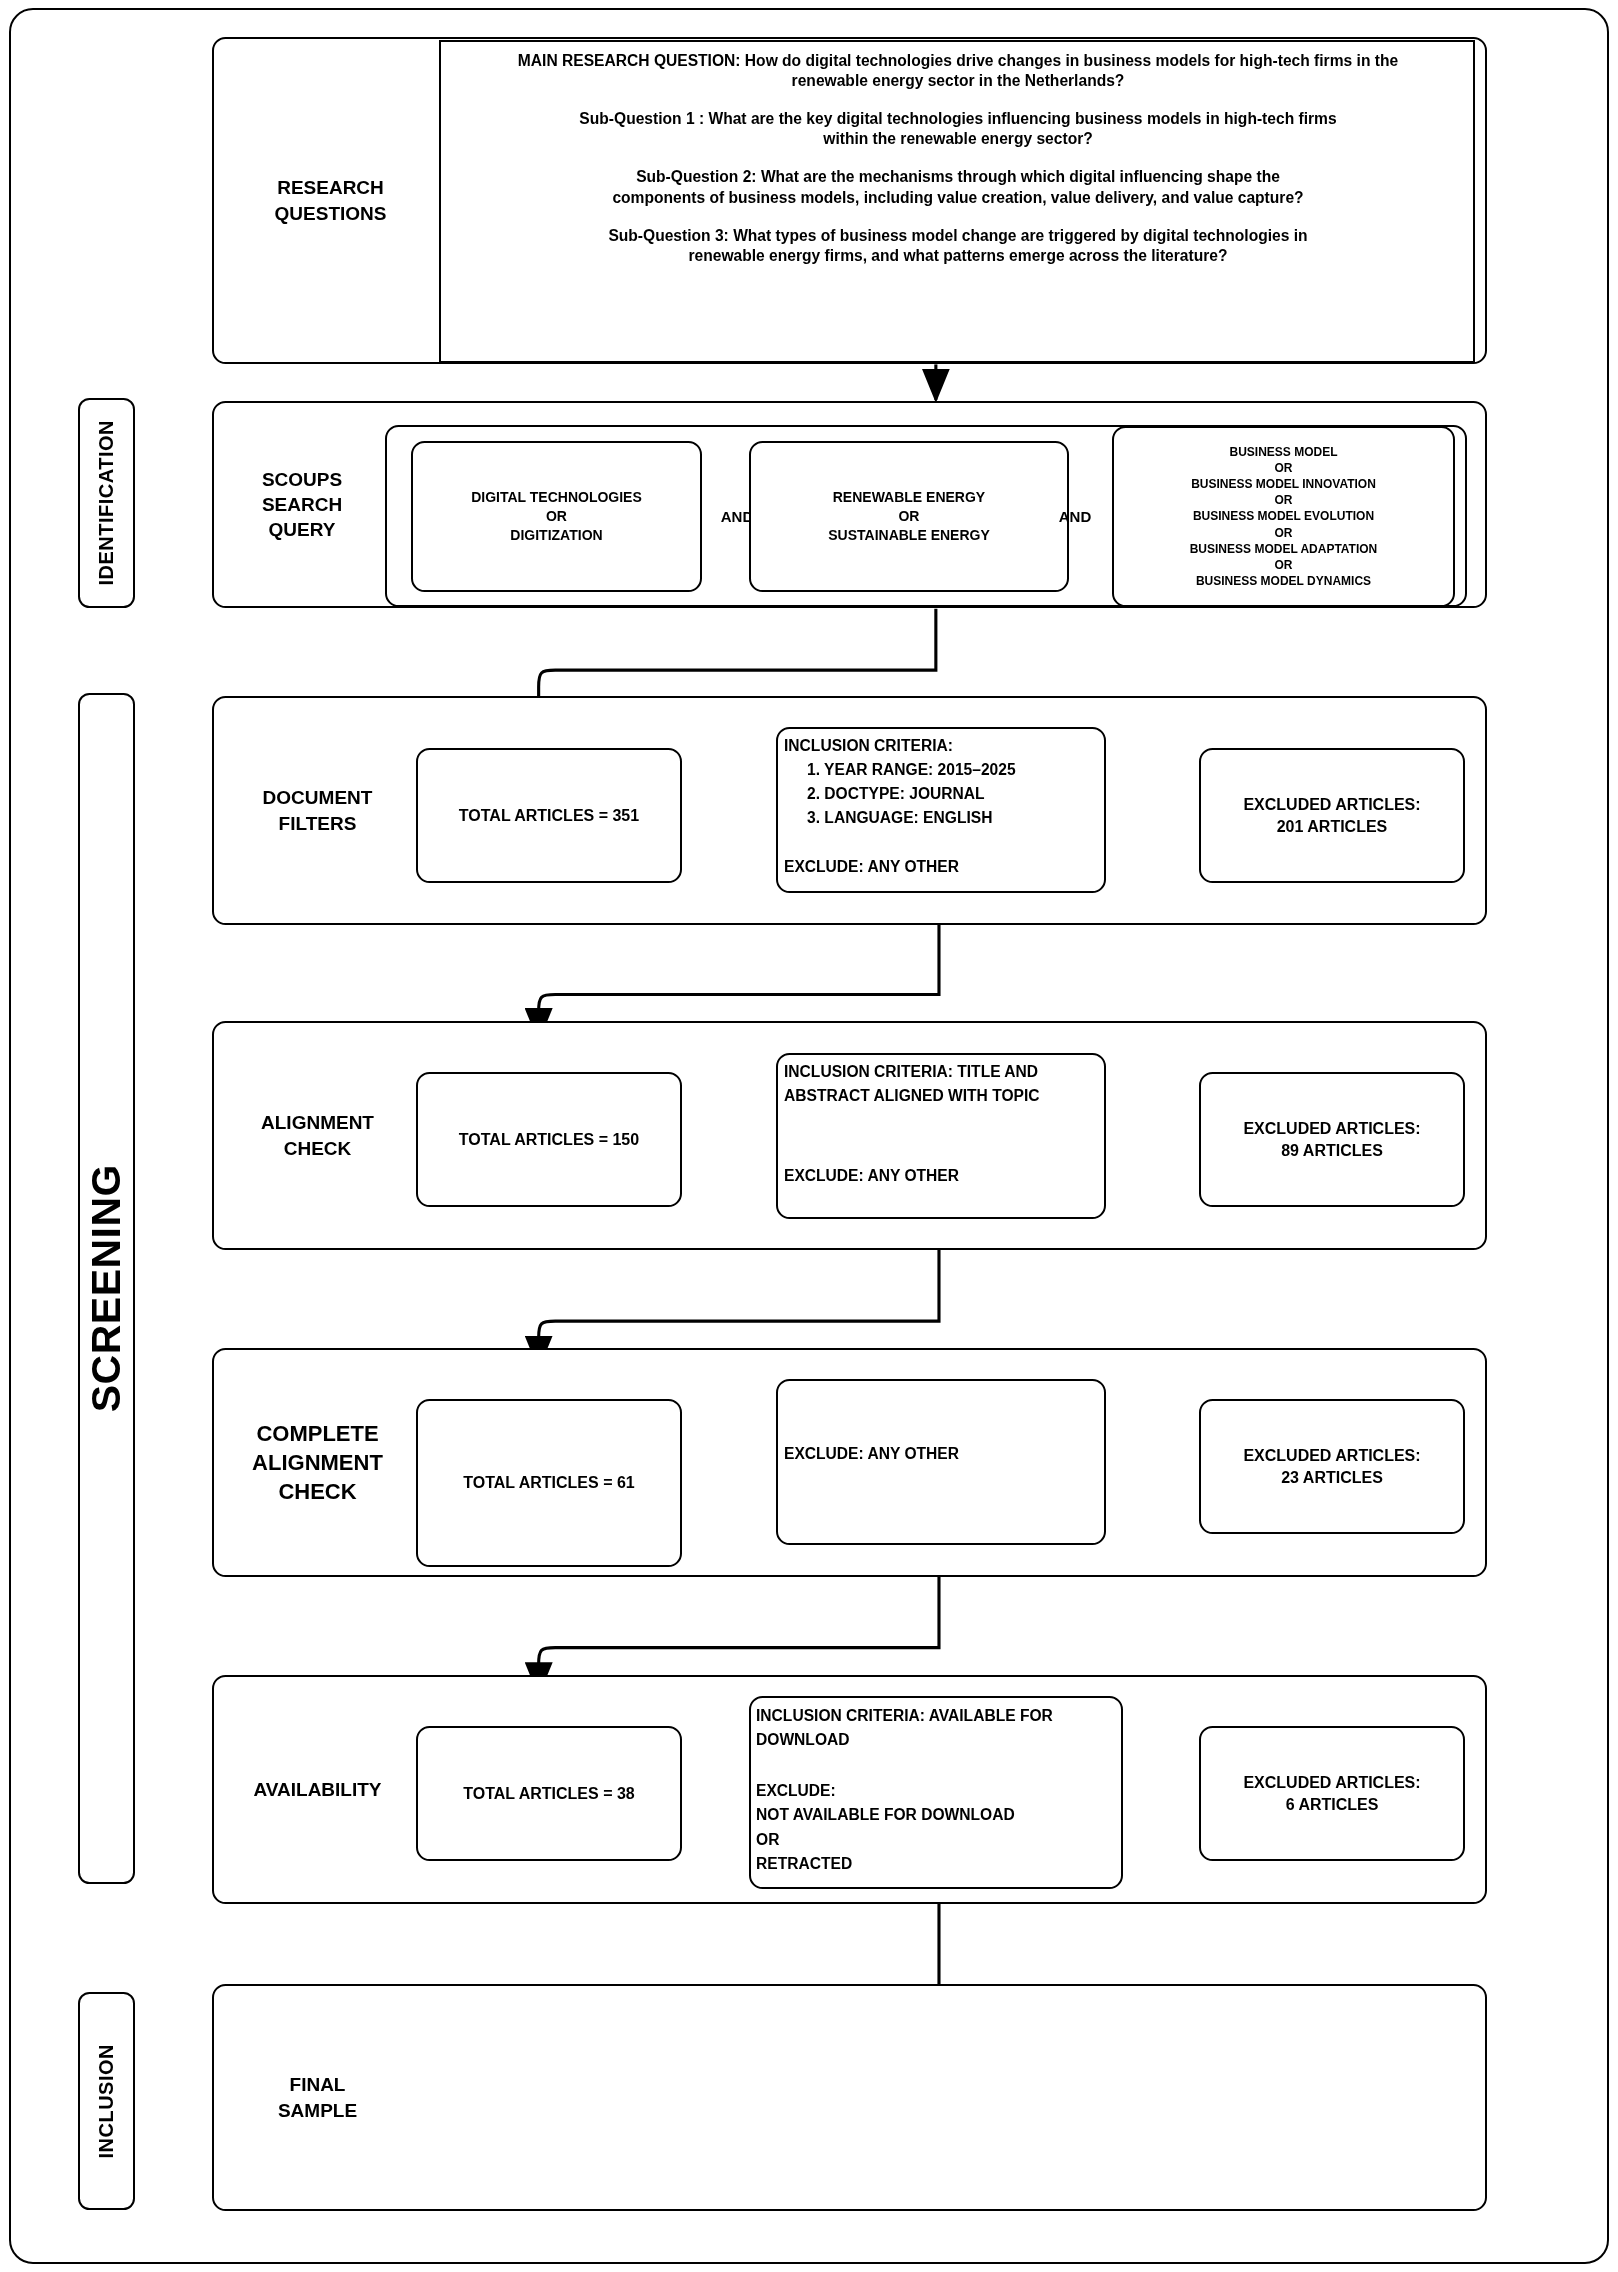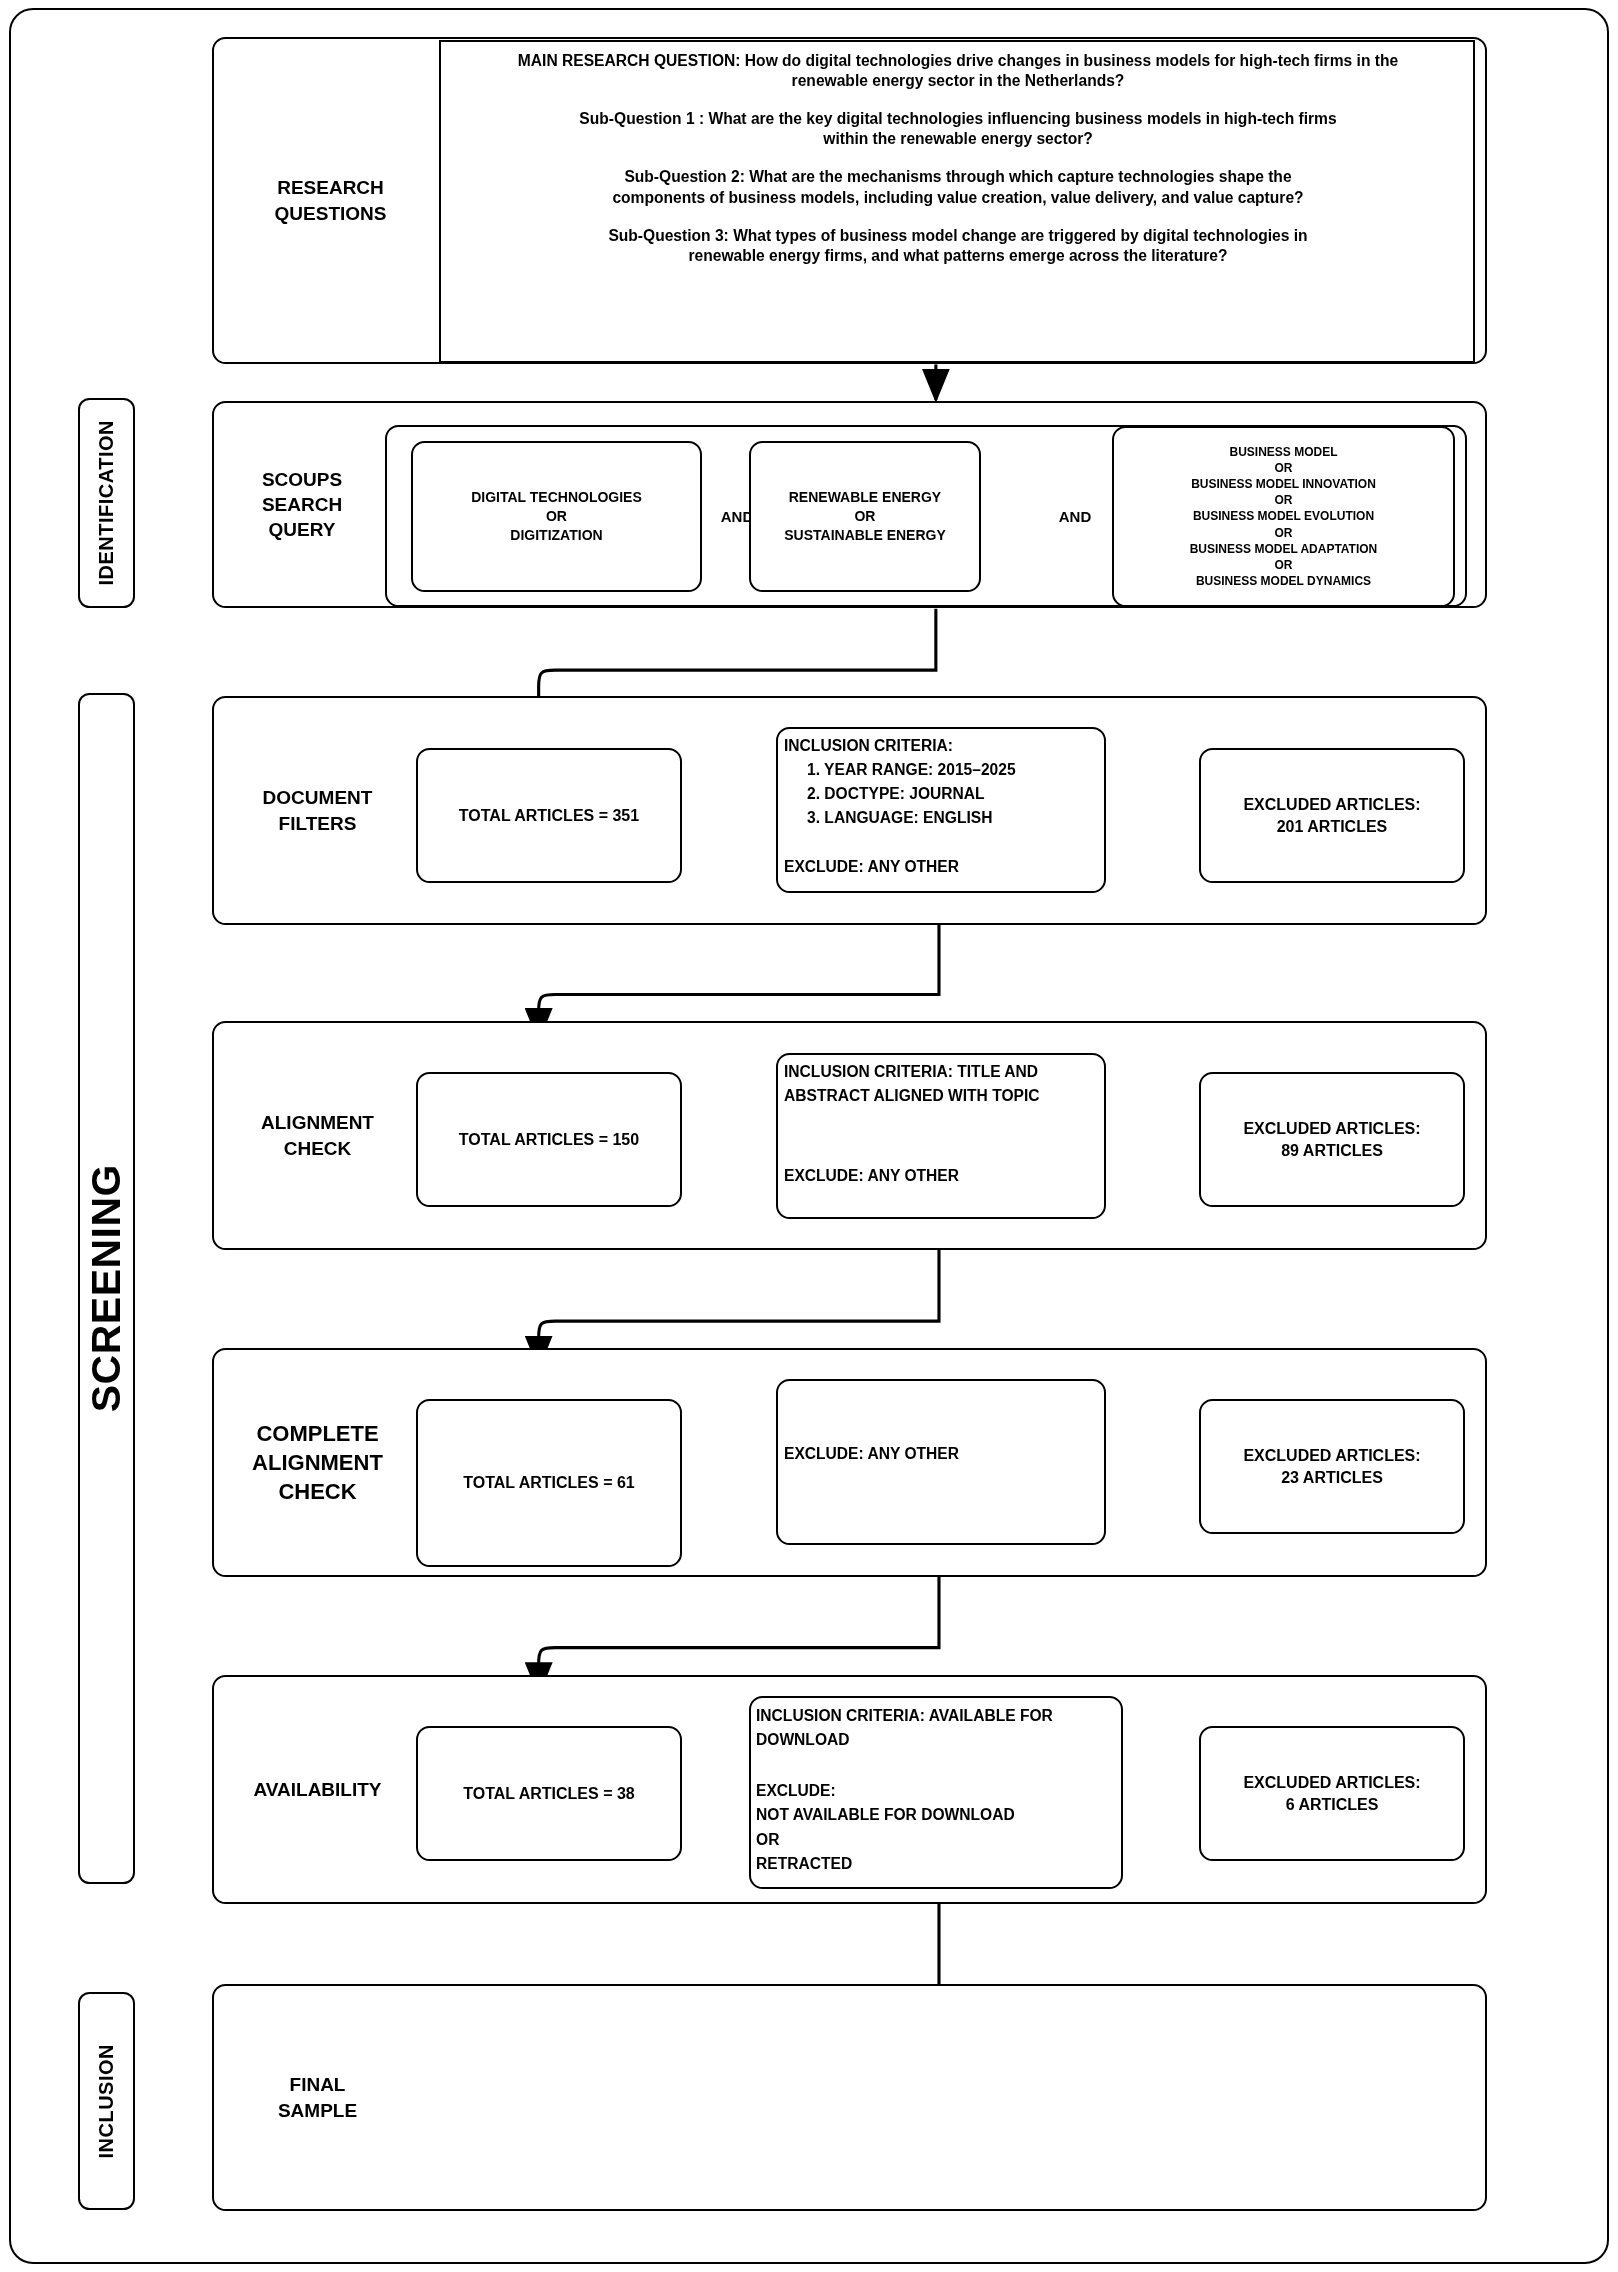--- a/index.html
+++ b/index.html
@@ -107,21 +107,21 @@
   <div class="rqtext" style="left:445px;top:51px;width:1026px;font-size:15.6px;">
     <p>
       <span>MAIN RESEARCH QUESTION: How do digital technologies drive changes in business models for high-tech firms in the</span><br>
       <span>renewable energy sector in the Netherlands?</span>
     </p>
     <p>
       <span>Sub-Question 1 : What are the key digital technologies influencing business models in high-tech firms</span><br>
       <span>within the renewable energy sector?</span>
     </p>
     <p>
-      <span>Sub-Question 2: What are the mechanisms through which capture technologies shape the</span><br>
+      <span>Sub-Question 2: What are the mechanisms through which digital influencing shape the</span><br>
       <span>components of business models, including value creation, value delivery, and value capture?</span>
     </p>
     <p>
       <span>Sub-Question 3: What types of business model change are triggered by digital technologies in</span><br>
       <span>renewable energy firms, and what patterns emerge across the literature?</span>
     </p>
   </div>
 
   <div class="box rbox" style="left:212px;top:401px;width:1275px;height:207px;"></div>
 
@@ -140,21 +140,21 @@
       <div>DIGITAL TECHNOLOGIES</div>
       <div>OR</div>
       <div>DIGITIZATION</div>
     </div>
   </div>
 
   <div class="andlbl" style="left:703px;top:441px;width:68px;height:151px;font-size:15px;">
     <span>AND</span>
   </div>
 
-  <div class="box rbox ctr" style="left:749px;top:441px;width:232px;height:151px;font-size:14px;padding:0 8.3px;">
+  <div class="box rbox ctr" style="left:749px;top:441px;width:320px;height:151px;font-size:14px;padding:0 8.3px;">
     <div>
       <div>RENEWABLE ENERGY</div>
       <div>OR</div>
       <div>SUSTAINABLE ENERGY</div>
     </div>
   </div>
 
   <div class="andlbl" style="left:1041px;top:441px;width:68px;height:151px;font-size:15px;">
     <span>AND</span>
   </div>

